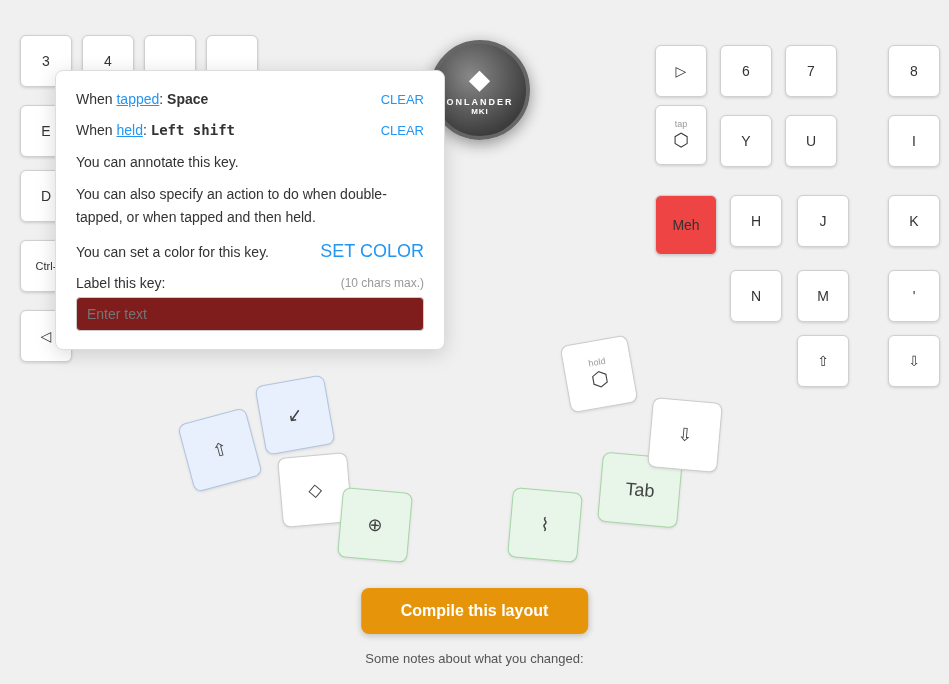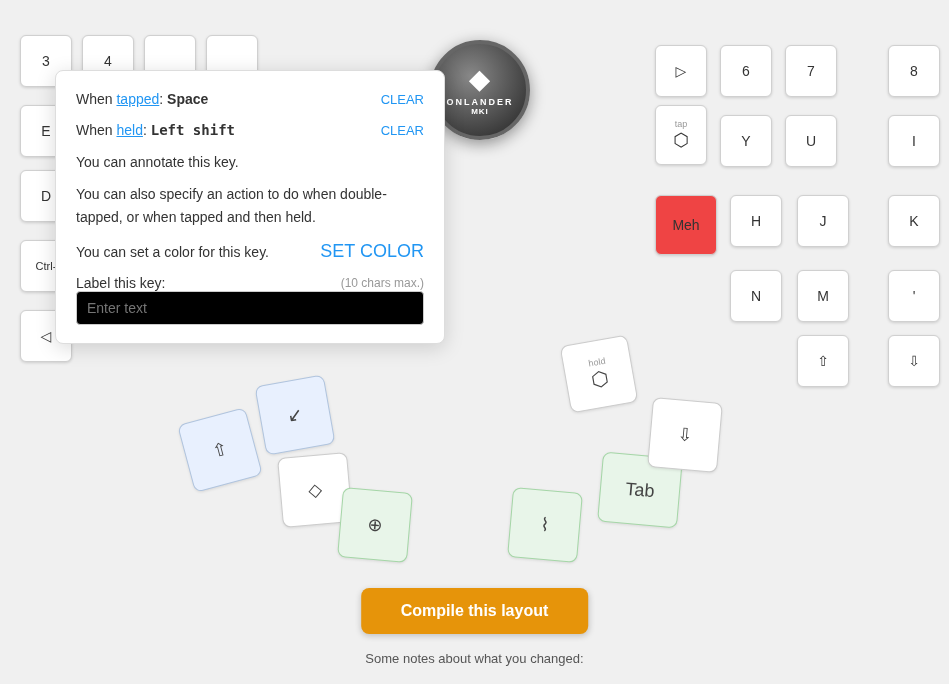--- a/index.html
+++ b/index.html
@@ -90,37 +90,38 @@
     .popup-text {
       color: #333;
       font-size: 14px;
       line-height: 1.6;
       margin-bottom: 10px;
     }
     .label-row {
       display: flex;
       justify-content: space-between;
       align-items: center;
+      margin-bottom: 6px;
     }
     .label-row .label-title {
       font-size: 14px;
       color: #333;
     }
     .label-row .char-max {
       font-size: 12px;
       color: #999;
     }
     .text-input {
       width: 100%;
       border: 1px solid #ccc;
       border-radius: 4px;
       padding: 8px 10px;
       font-size: 14px;
       color: #aaa;
-      background: #000000;
+      background: #7f1d1d;
       outline: none;
     }
 
     
     .compile-btn {
       position: absolute;
       bottom: 50px;
       left: 50%;
       transform: translateX(-50%);
       background: #e6940a;

